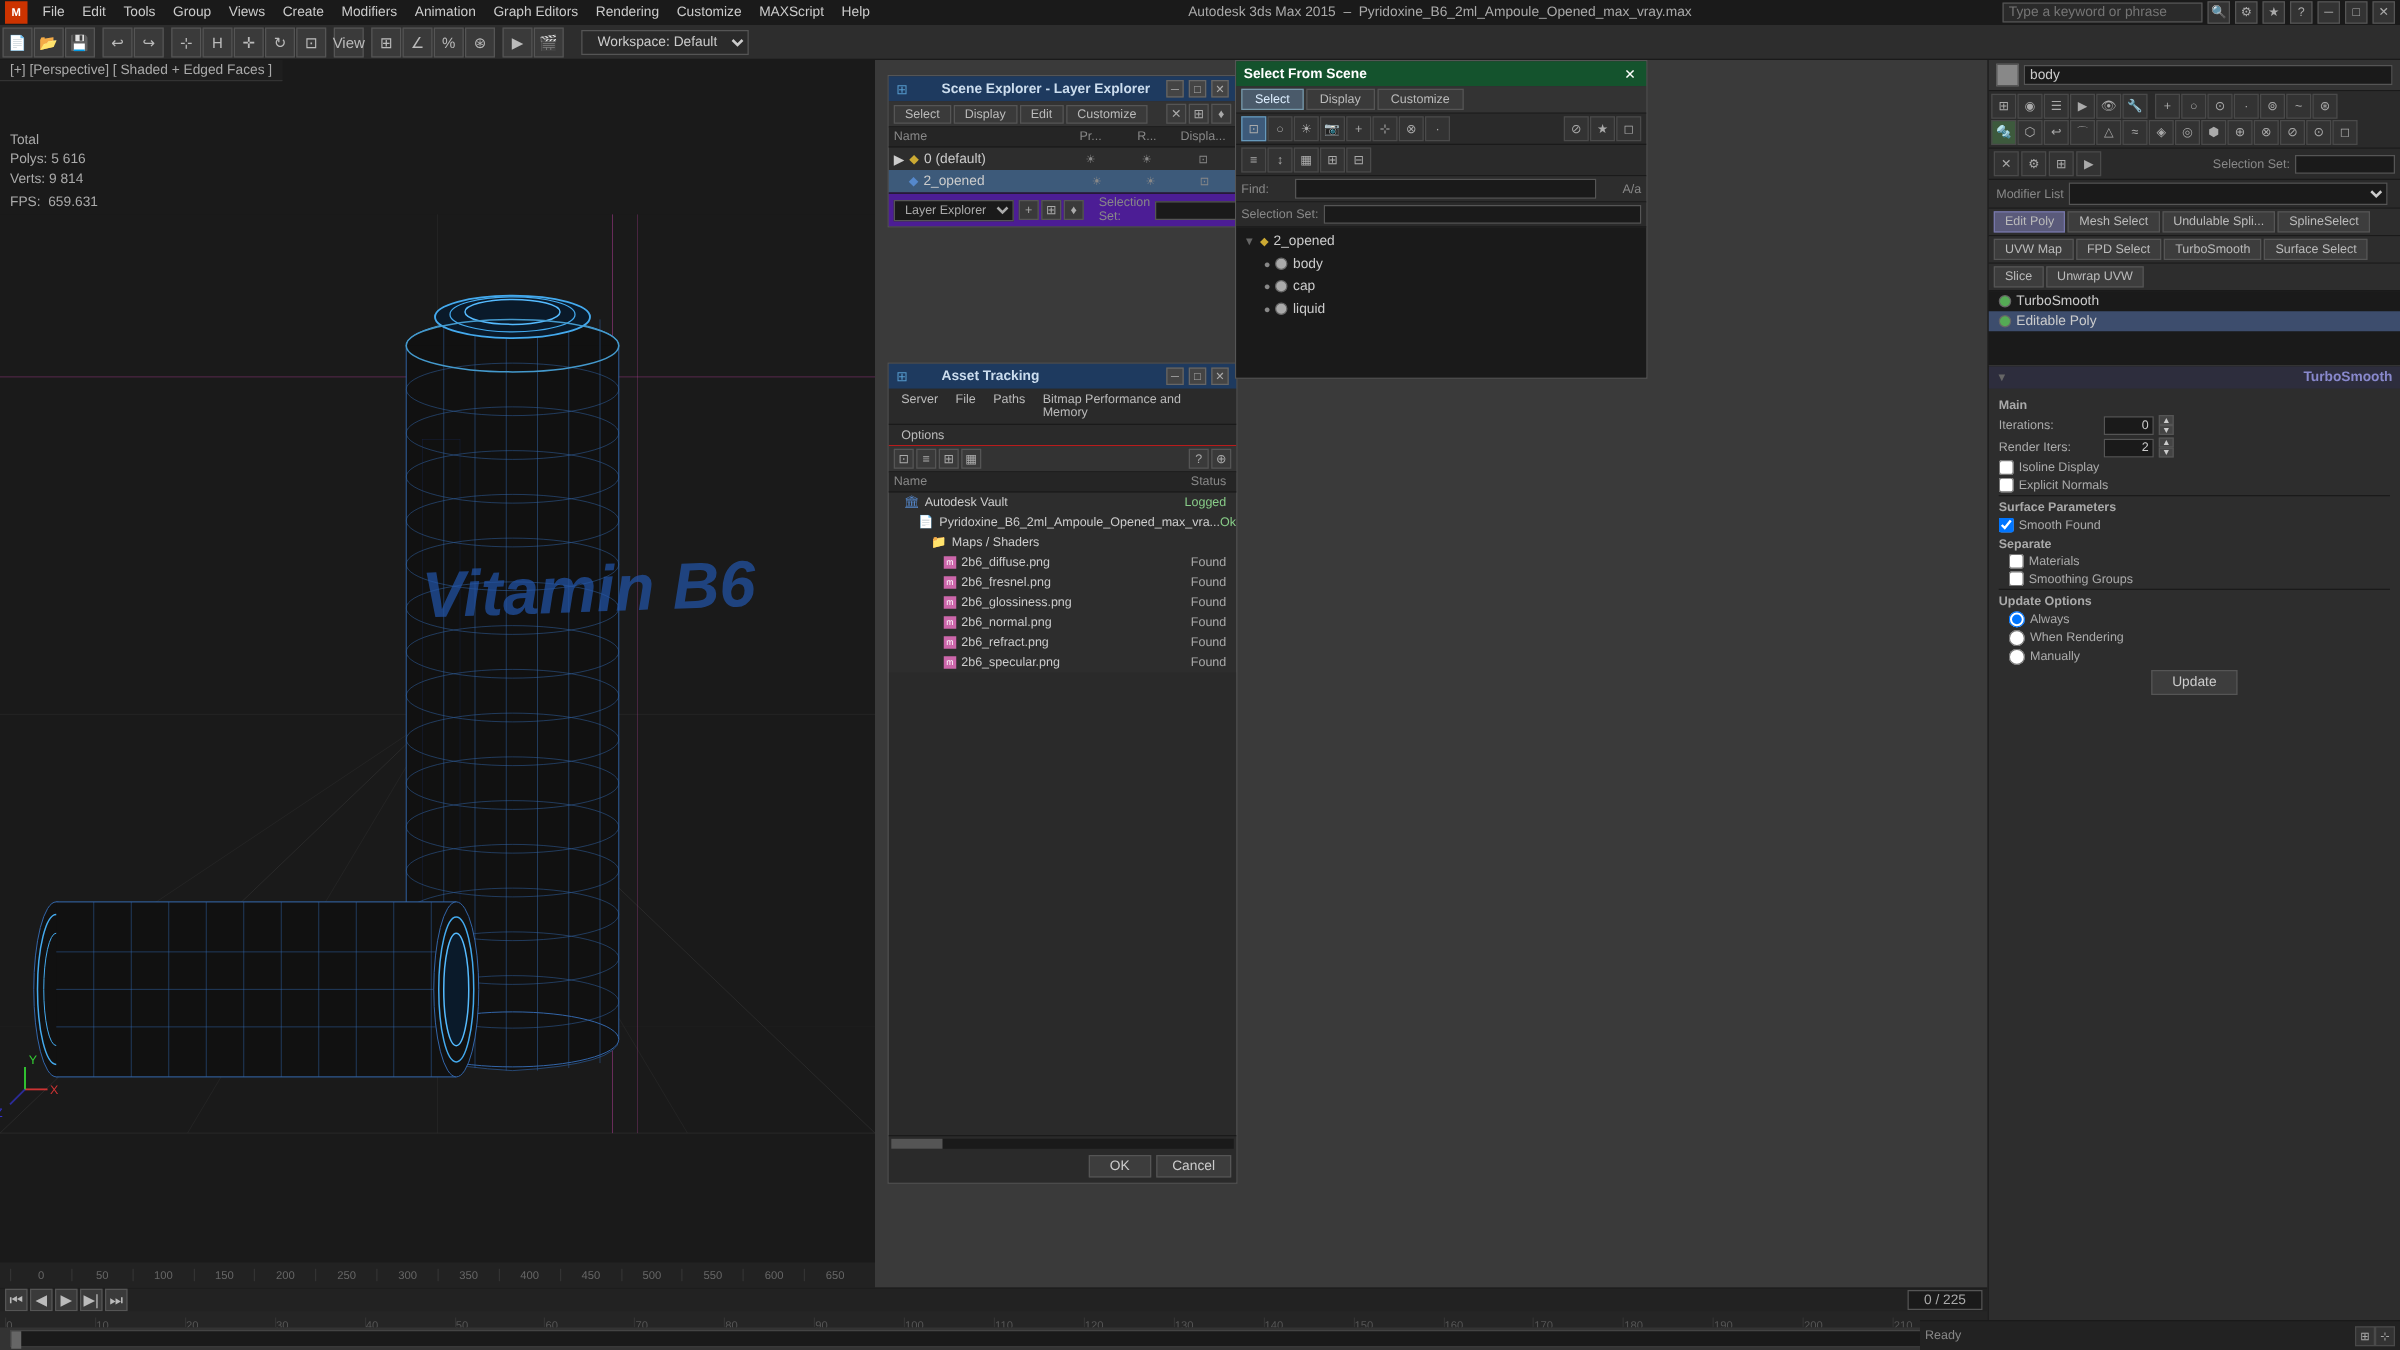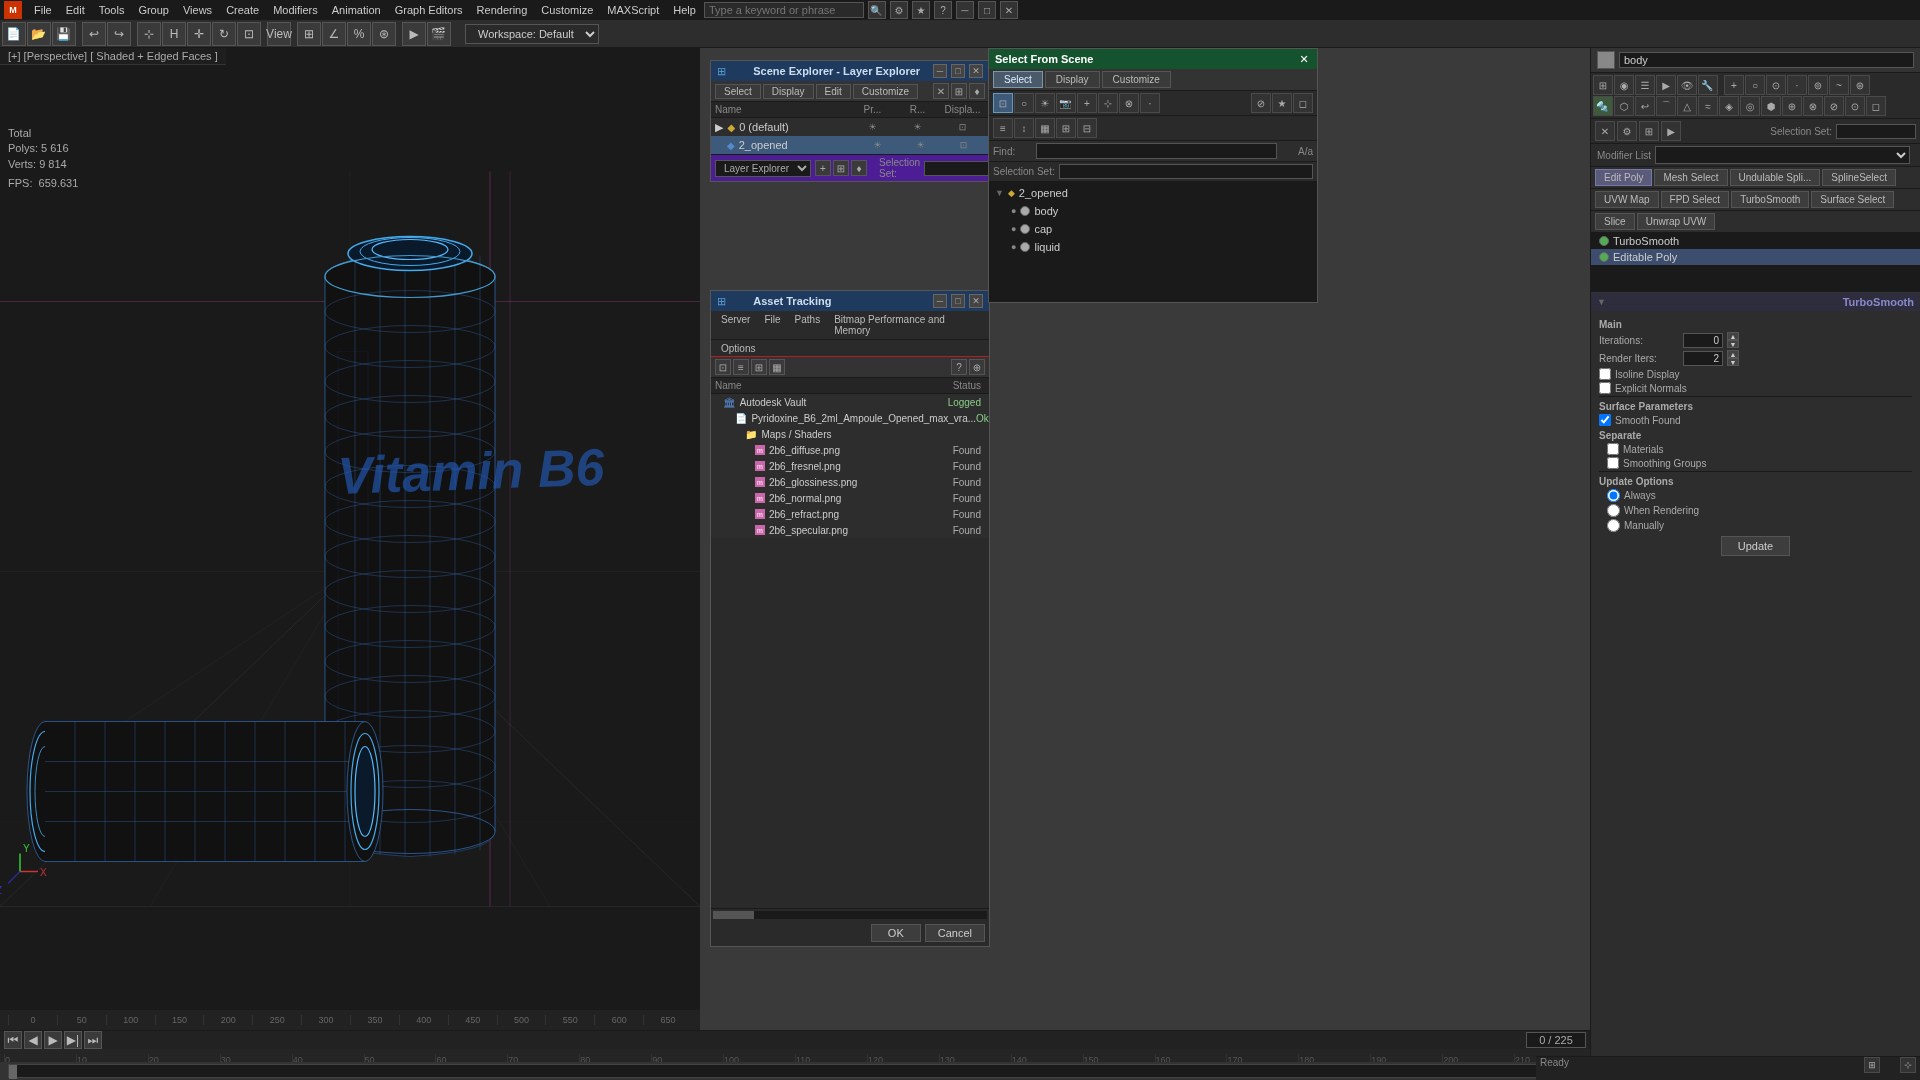--- a/index.html
+++ b/index.html
@@ -107,21 +107,21 @@
       padding: 2px 8px;
       font-size: 11px;
       color: #aaa;
       z-index: 50;
       border-bottom: 1px solid #333;
     }
 
     
     #stats-overlay {
       position: absolute;
-      top: 78px; left: 8px;
+      top: 57px; left: 8px;
       z-index: 50;
       color: #aaaaaa;
       font-size: 11px;
       line-height: 1.4;
     }
 
     
     #viewport {
       position: absolute;
       top: 48px; left: 0;
@@ -661,23 +661,23 @@
 
     
     #status-bar {
       position: absolute;
       bottom: 0;
       right: 0;
       width: 384px;
       height: 24px;
       background: #222;
       display: flex;
-      align-items: flex-start;
+      align-items: center;
       padding: 0 4px;
-      gap: 20px;
+      gap: 0;
       border-top: 1px solid #1a1a1a;
     }
 
     
     .timeline-ticks {
       height: 20px;
       background: #252525;
       display: flex;
       align-items: flex-end;
       padding: 0 4px;
@@ -725,20 +725,23 @@
   <div class="menu-item">Group</div>
   <div class="menu-item">Views</div>
   <div class="menu-item">Create</div>
   <div class="menu-item">Modifiers</div>
   <div class="menu-item">Animation</div>
   <div class="menu-item">Graph Editors</div>
   <div class="menu-item">Rendering</div>
   <div class="menu-item">Customize</div>
   <div class="menu-item">MAXScript</div>
   <div class="menu-item">Help</div>
+  <div class="title-bar-center">
+    <span>Autodesk 3ds Max 2015</span> &nbsp;–&nbsp; <span>Pyridoxine_B6_2ml_Ampoule_Opened_max_vray.max</span>
+  </div>
   <div class="top-right-icons">
     <input class="search-box" type="text" placeholder="Type a keyword or phrase" style="">
     <div class="icon-btn">🔍</div>
     <div class="icon-btn">⚙</div>
     <div class="icon-btn">★</div>
     <div class="icon-btn">?</div>
     <div class="icon-btn">─</div>
     <div class="icon-btn">□</div>
     <div class="icon-btn">✕</div>
   </div>

